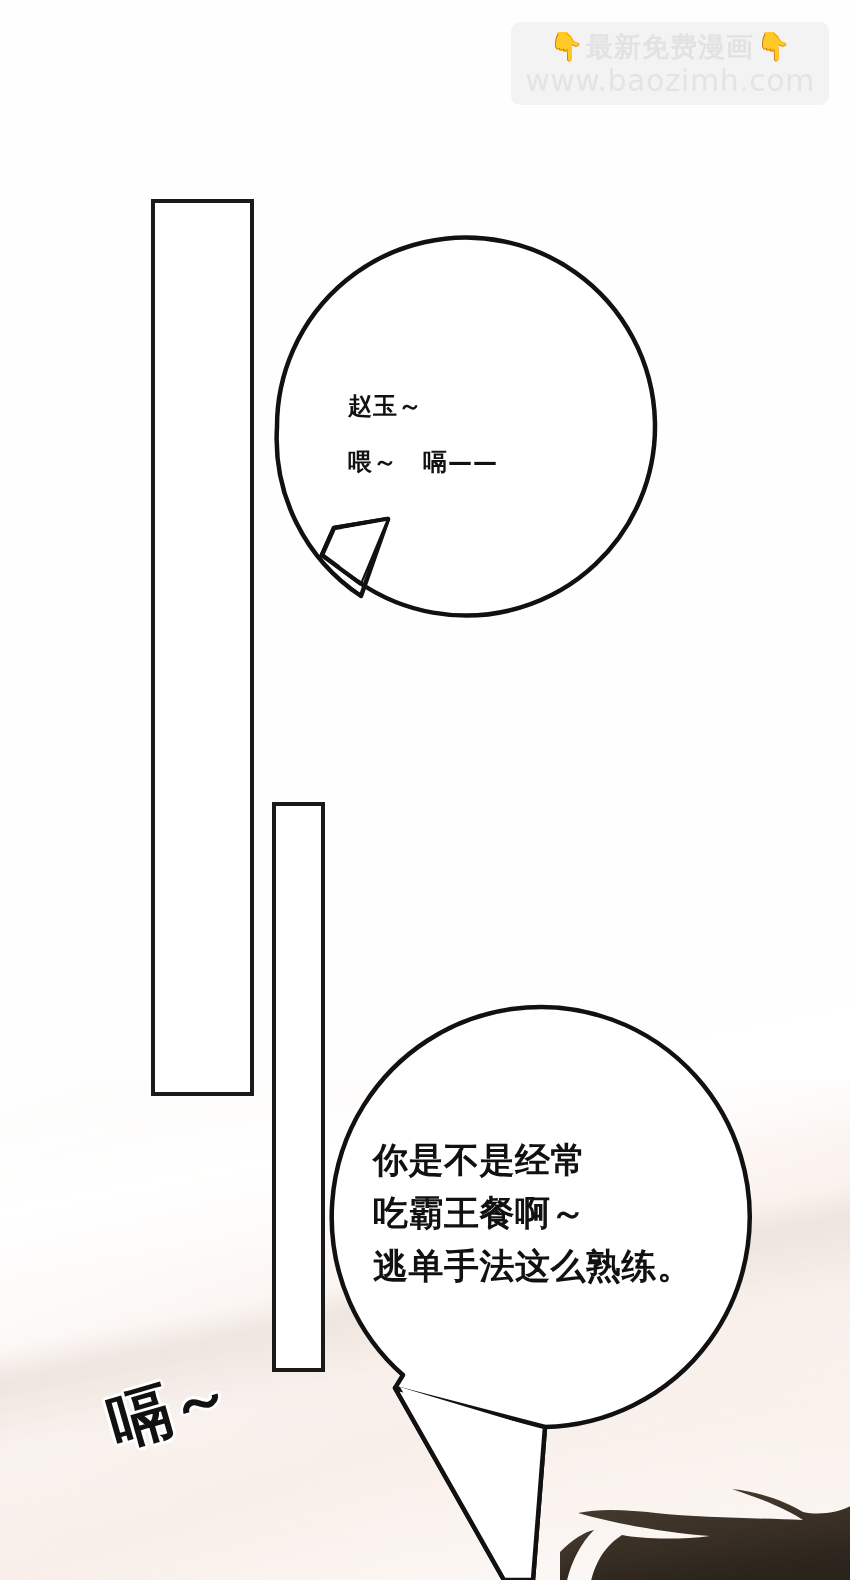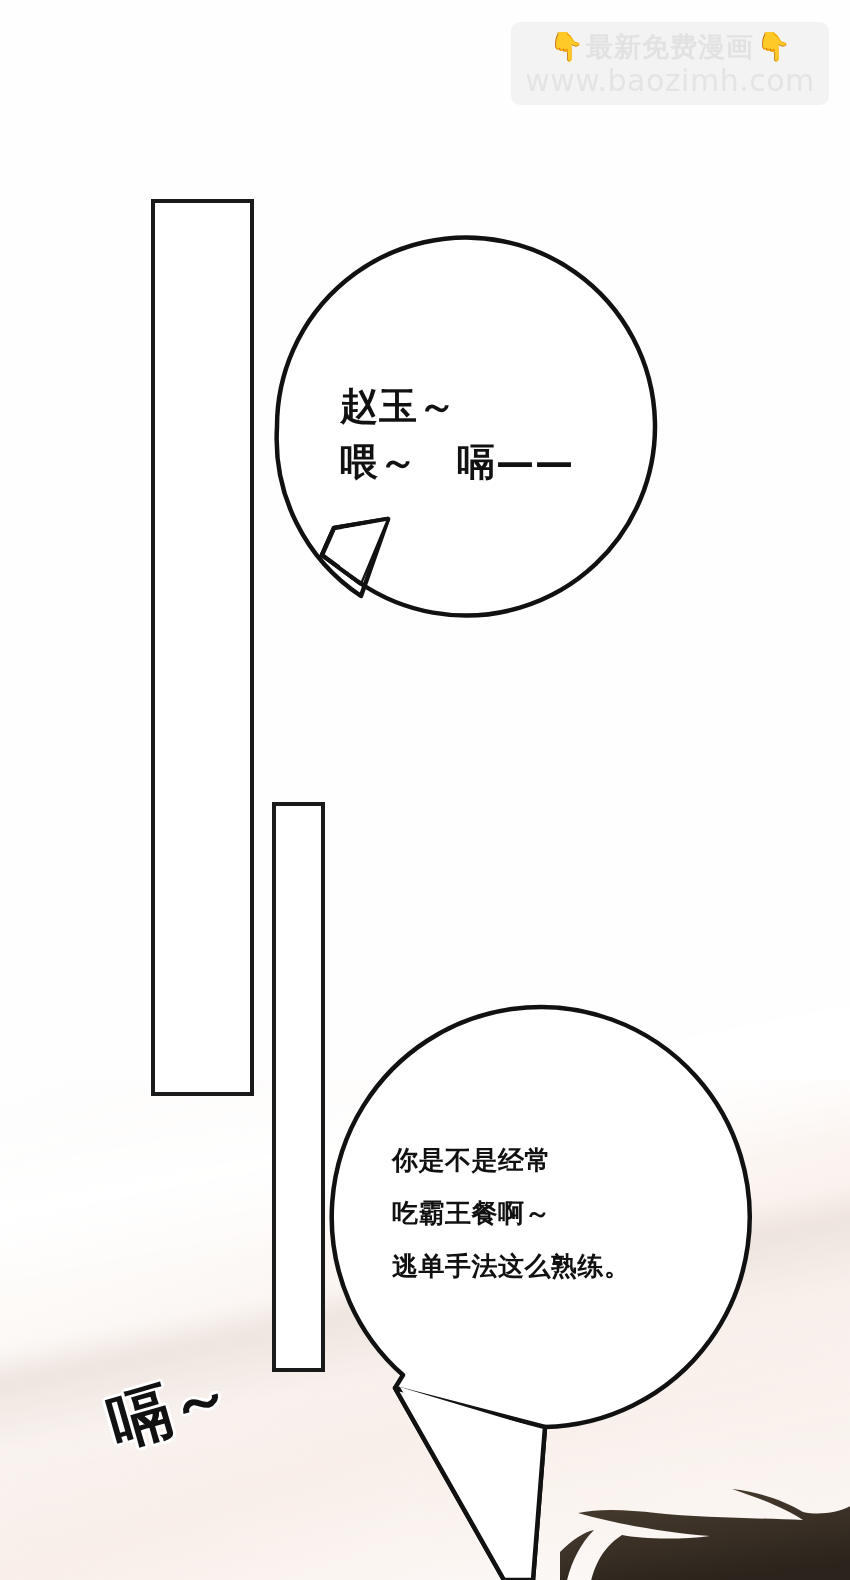--- a/index.html
+++ b/index.html
@@ -142,30 +142,30 @@
   }
 
   .bubble-text {
     position: absolute;
     color: #111111;
     font-family: "DejaVu Sans", "Liberation Sans", sans-serif;
     font-weight: 700;
     white-space: pre;
   }
   #bubble-1-text {
-    left: 340px;
+    left: 348px;
     top: 378px;
-    font-size: 38px;
+    font-size: 24px;
     line-height: 56px;
     letter-spacing: 1px;
   }
   #bubble-2-text {
-    left: 392px;
+    left: 373px;
     top: 1134px;
-    font-size: 26px;
+    font-size: 35px;
     line-height: 53px;
     letter-spacing: 0.5px;
   }
 
   
   #sfx-hiccup {
     position: absolute;
     left: 122px;
     top: 1382px;
     font-size: 62px;

